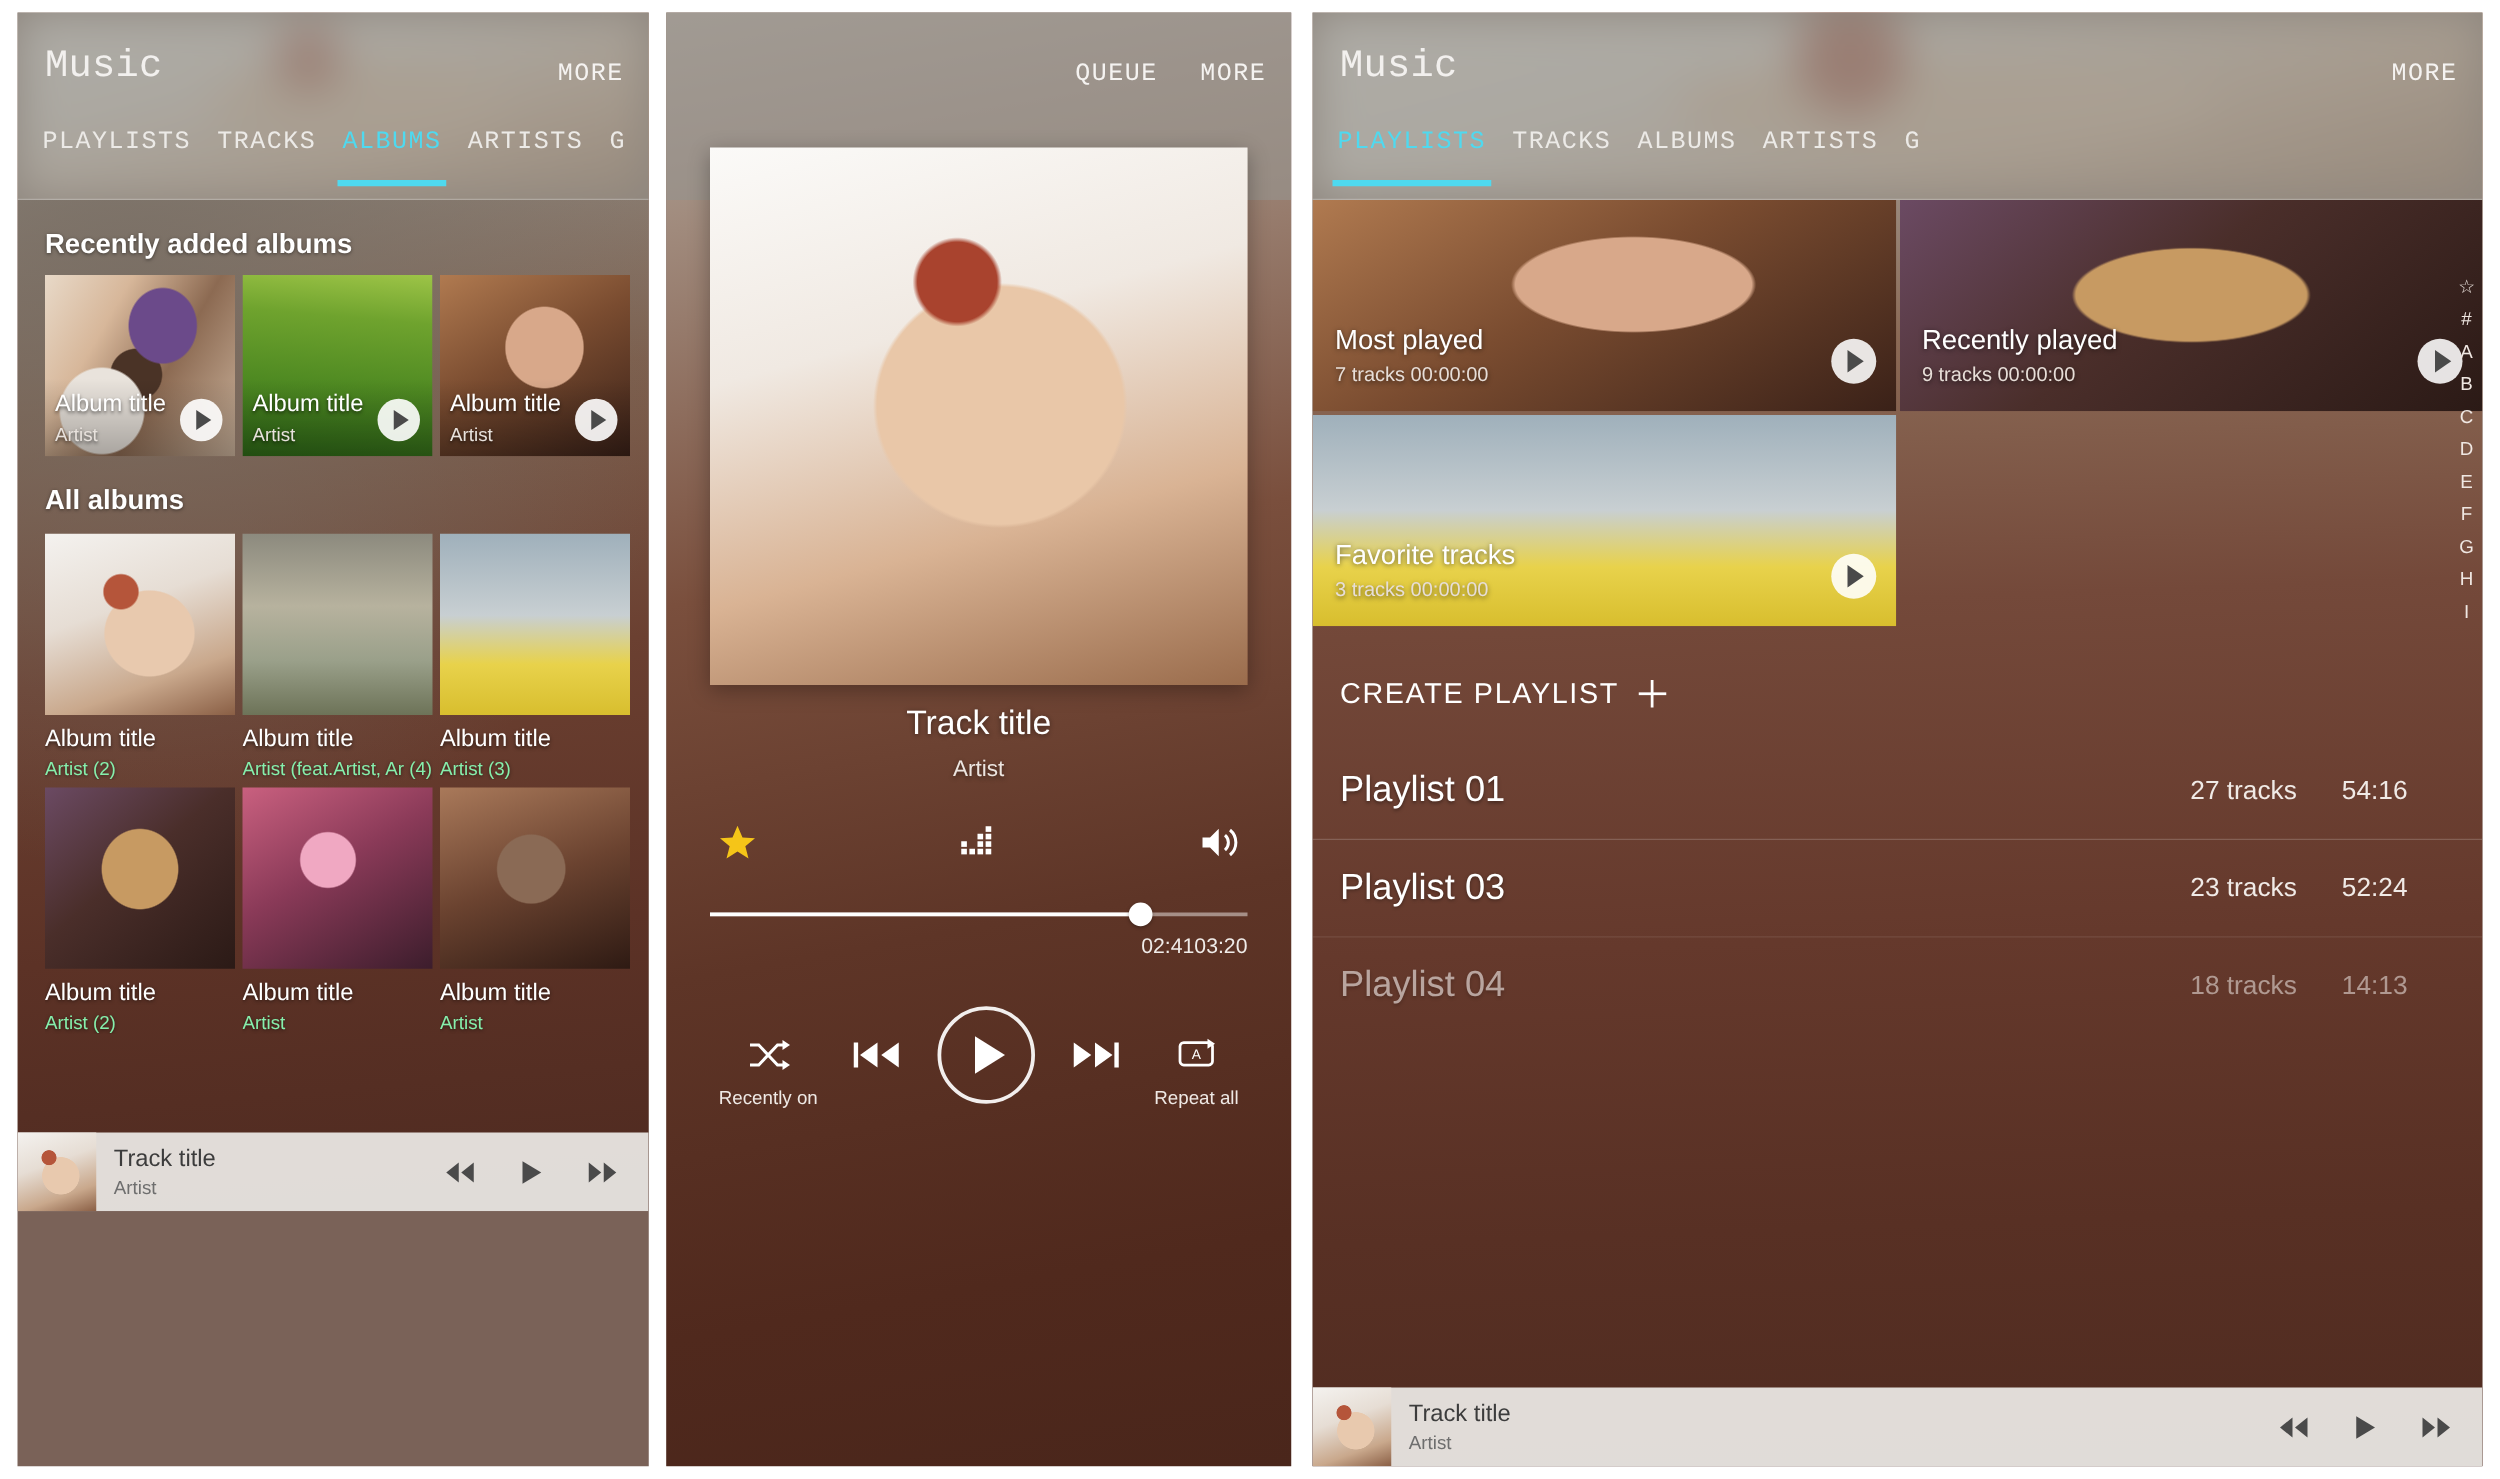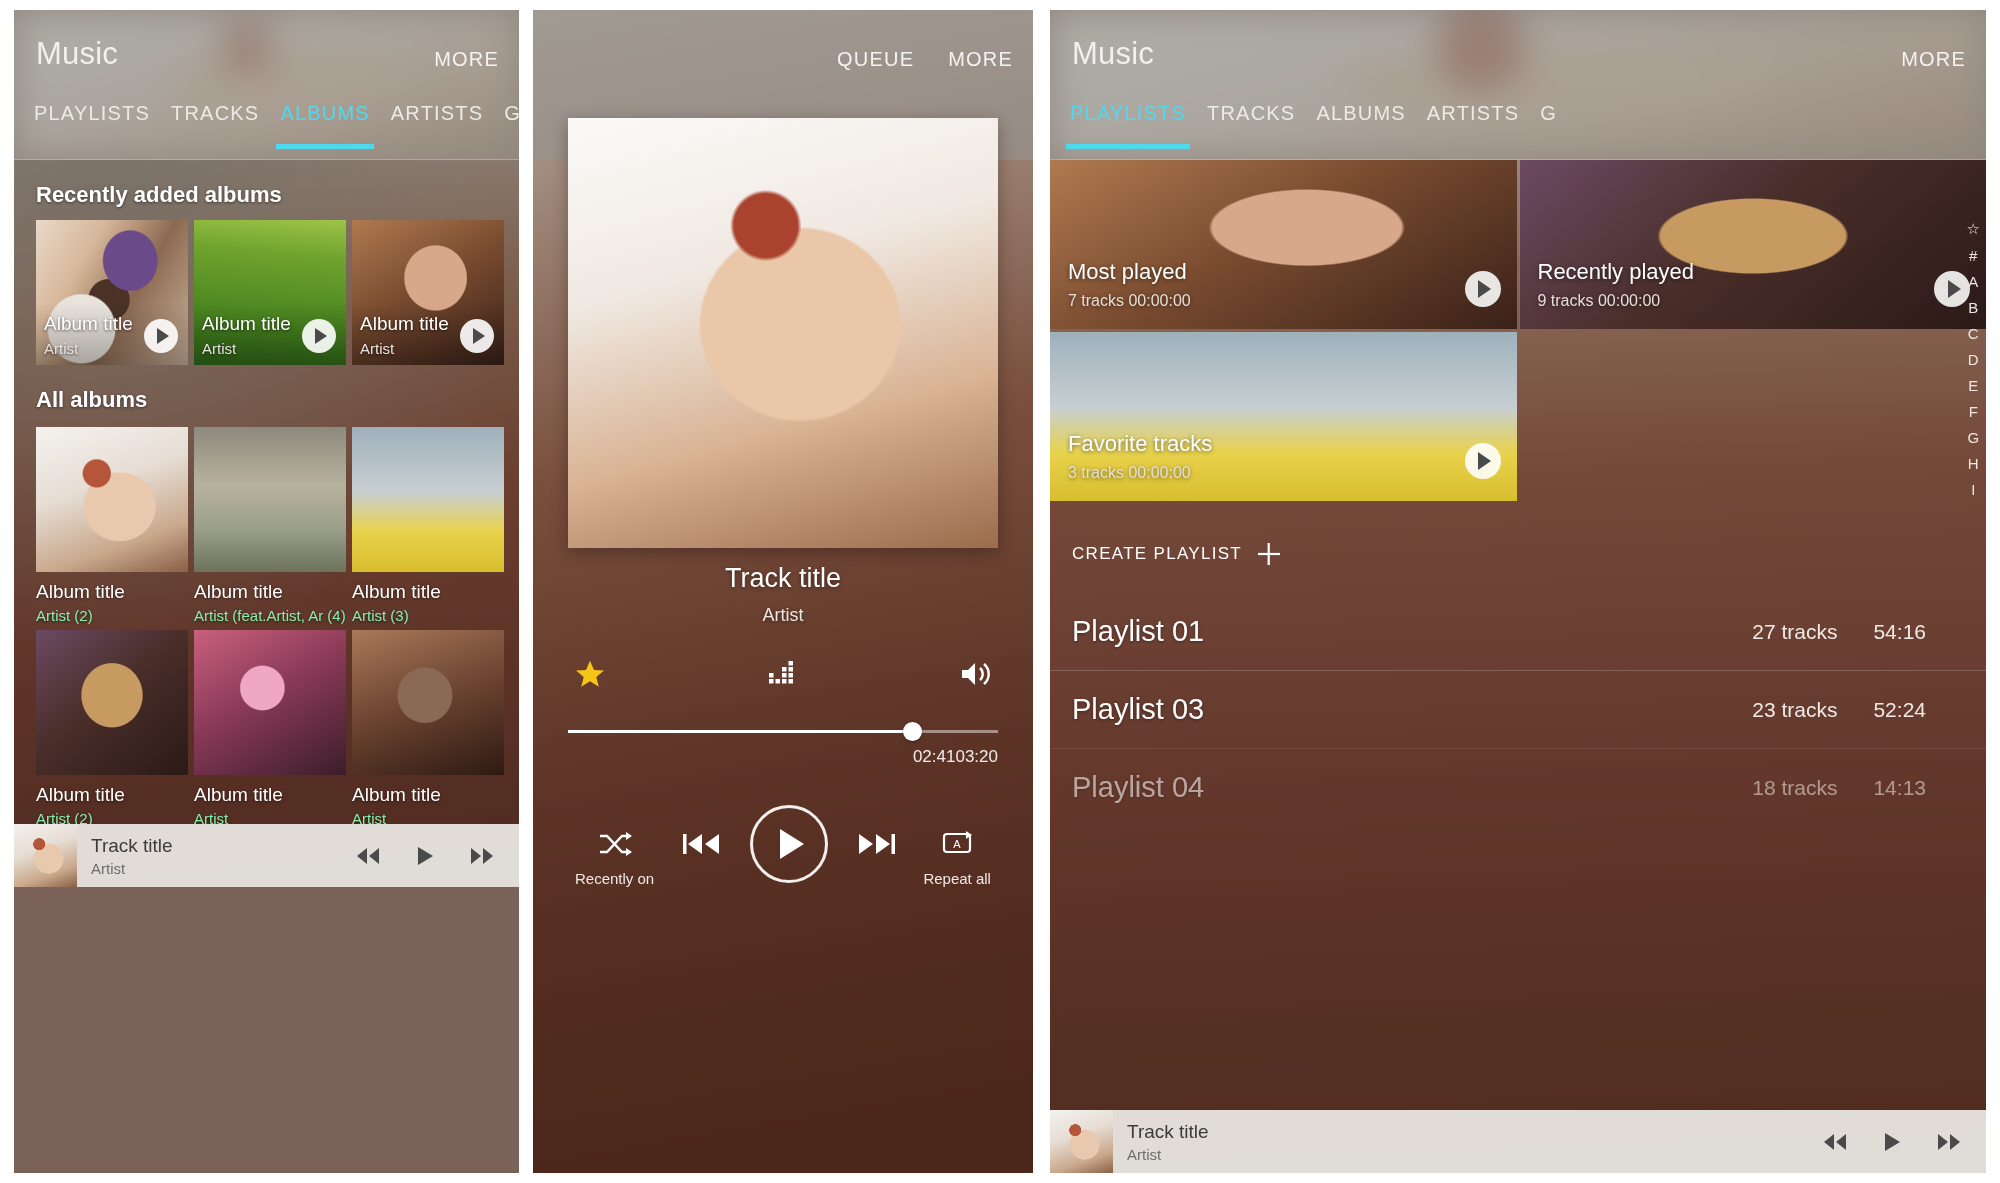--- a/index.html
+++ b/index.html
@@ -5,33 +5,33 @@
   html,body{margin:0;padding:0;background:#ffffff;}
   body{width:2000px;height:1183px;font-family:"Liberation Sans",sans-serif;overflow:hidden;}
   .stage{position:relative;width:2000px;height:1183px;background:#fff;}
 
   .phone{position:absolute;top:10px;height:1163px;overflow:hidden;background:#7a6258;}
   #phone1{left:14px;width:505px;}
   #phone2{left:533px;width:500px;}
   #phone3{left:1050px;width:936px;}
 
   
-  .appbar{position:relative;height:150px;}
+  .appbar{position:relative;height:150px;font-family:Liberation Mono, monospace;}
   .appbar .veil{position:absolute;inset:0;background:rgba(150,148,142,.72);}
   .app-title{position:absolute;left:22px;top:26px;font-size:31px;color:#f2f0ee;font-weight:400;letter-spacing:.2px;}
   .app-actions{position:absolute;right:20px;top:38px;display:flex;gap:34px;}
   .app-action{font-size:20px;color:#f5f3f1;letter-spacing:1.2px;}
   .tabs{position:absolute;left:0;right:0;bottom:0;height:64px;display:flex;align-items:flex-start;padding-left:20px;box-sizing:border-box;}
   .tab{font-size:20px;color:#eceae7;letter-spacing:1.2px;padding:6px 21px 0 0;white-space:nowrap;position:relative;}
   .tab.active{color:#4fd9ef;}
   .tab.active:after{content:"";position:absolute;left:-4px;right:17px;bottom:-24px;height:5px;background:#4fd9ef;}
   .tabrule{position:absolute;left:0;right:0;bottom:0;height:1px;background:rgba(255,255,255,.25);}
 
   
-  .p1body{position:relative;height:727px;overflow:hidden;}
+  .p1body{position:relative;height:809px;overflow:hidden;}
   .p1bg{position:absolute;inset:0;background:
       radial-gradient(circle at 18% 8%, rgba(120,110,100,.85), transparent 55%),
       linear-gradient(175deg,#8e847a 0%,#7d5f4d 20%,#6b4031 46%,#5c3226 72%,#4e2a20 100%);}
   .sec-title{position:relative;color:#fff;font-size:22px;font-weight:bold;padding:22px 0 12px 22px;text-shadow:0 1px 3px rgba(0,0,0,.5);}
   .hrow{position:relative;display:flex;gap:6px;padding-left:22px;}
   .hcard{position:relative;width:152px;height:145px;overflow:hidden;flex:0 0 auto;}
   .hcard .img{position:absolute;inset:0;}
   .hcard .ov{position:absolute;left:0;right:0;bottom:0;height:62px;background:linear-gradient(transparent,rgba(0,0,0,.28));}
   .hcard .t{position:absolute;left:8px;bottom:30px;font-size:19px;color:#fff;text-shadow:0 1px 3px rgba(0,0,0,.6);white-space:nowrap;}
   .hcard .a{position:absolute;left:8px;bottom:8px;font-size:15px;color:#e8e2dd;text-shadow:0 1px 3px rgba(0,0,0,.6);}
@@ -76,21 +76,21 @@
      background:linear-gradient(178deg,#9b8d82 0%,#8b6a56 12%,#74493a 32%,#65392c 58%,#583024 80%,#4f2b20 100%);}
   .pgrid{position:relative;display:grid;grid-template-columns:1fr 1fr;gap:3px;padding:0 0 0 0;}
   .pcard{position:relative;height:169px;overflow:hidden;}
   .pcard .img{position:absolute;inset:0;}
   .pcard .t{position:absolute;left:18px;bottom:44px;font-size:22px;color:#fff;text-shadow:0 1px 4px rgba(0,0,0,.55);}
   .pcard .s{position:absolute;left:18px;bottom:19px;font-size:16px;color:#e7ded8;text-shadow:0 1px 4px rgba(0,0,0,.55);}
   .pcard .pb{position:absolute;right:16px;bottom:22px;width:36px;height:36px;border-radius:50%;background:rgba(255,255,255,.88);display:flex;align-items:center;justify-content:center;}
   .pcard .pb i{width:0;height:0;border-left:13px solid #4a4a4a;border-top:9px solid transparent;border-bottom:9px solid transparent;margin-left:4px;display:block;}
 
   .createrow{position:relative;display:flex;align-items:center;gap:14px;padding:40px 0 26px 22px;color:#fff;}
-  .createlabel{font-size:17px;letter-spacing:1.3px;}
+  .createlabel{font-size:23px;letter-spacing:1.3px;}
   .plist{position:relative;}
   .prow{display:flex;align-items:center;justify-content:space-between;padding:22px 60px 22px 22px;border-top:1px solid rgba(255,255,255,.18);}
   .prow:first-child{border-top:none;}
   .pname{font-size:29px;color:#fff;text-shadow:0 1px 3px rgba(0,0,0,.4);text-align:center;}
   .pmeta{display:flex;gap:36px;font-size:21px;color:#f0eae6;}
   .alpha{position:absolute;right:6px;top:60px;display:flex;flex-direction:column;align-items:center;gap:9px;font-size:15px;color:#efe7e2;}
 
   
   .ic{display:inline-block;}
   svg{display:block;}

